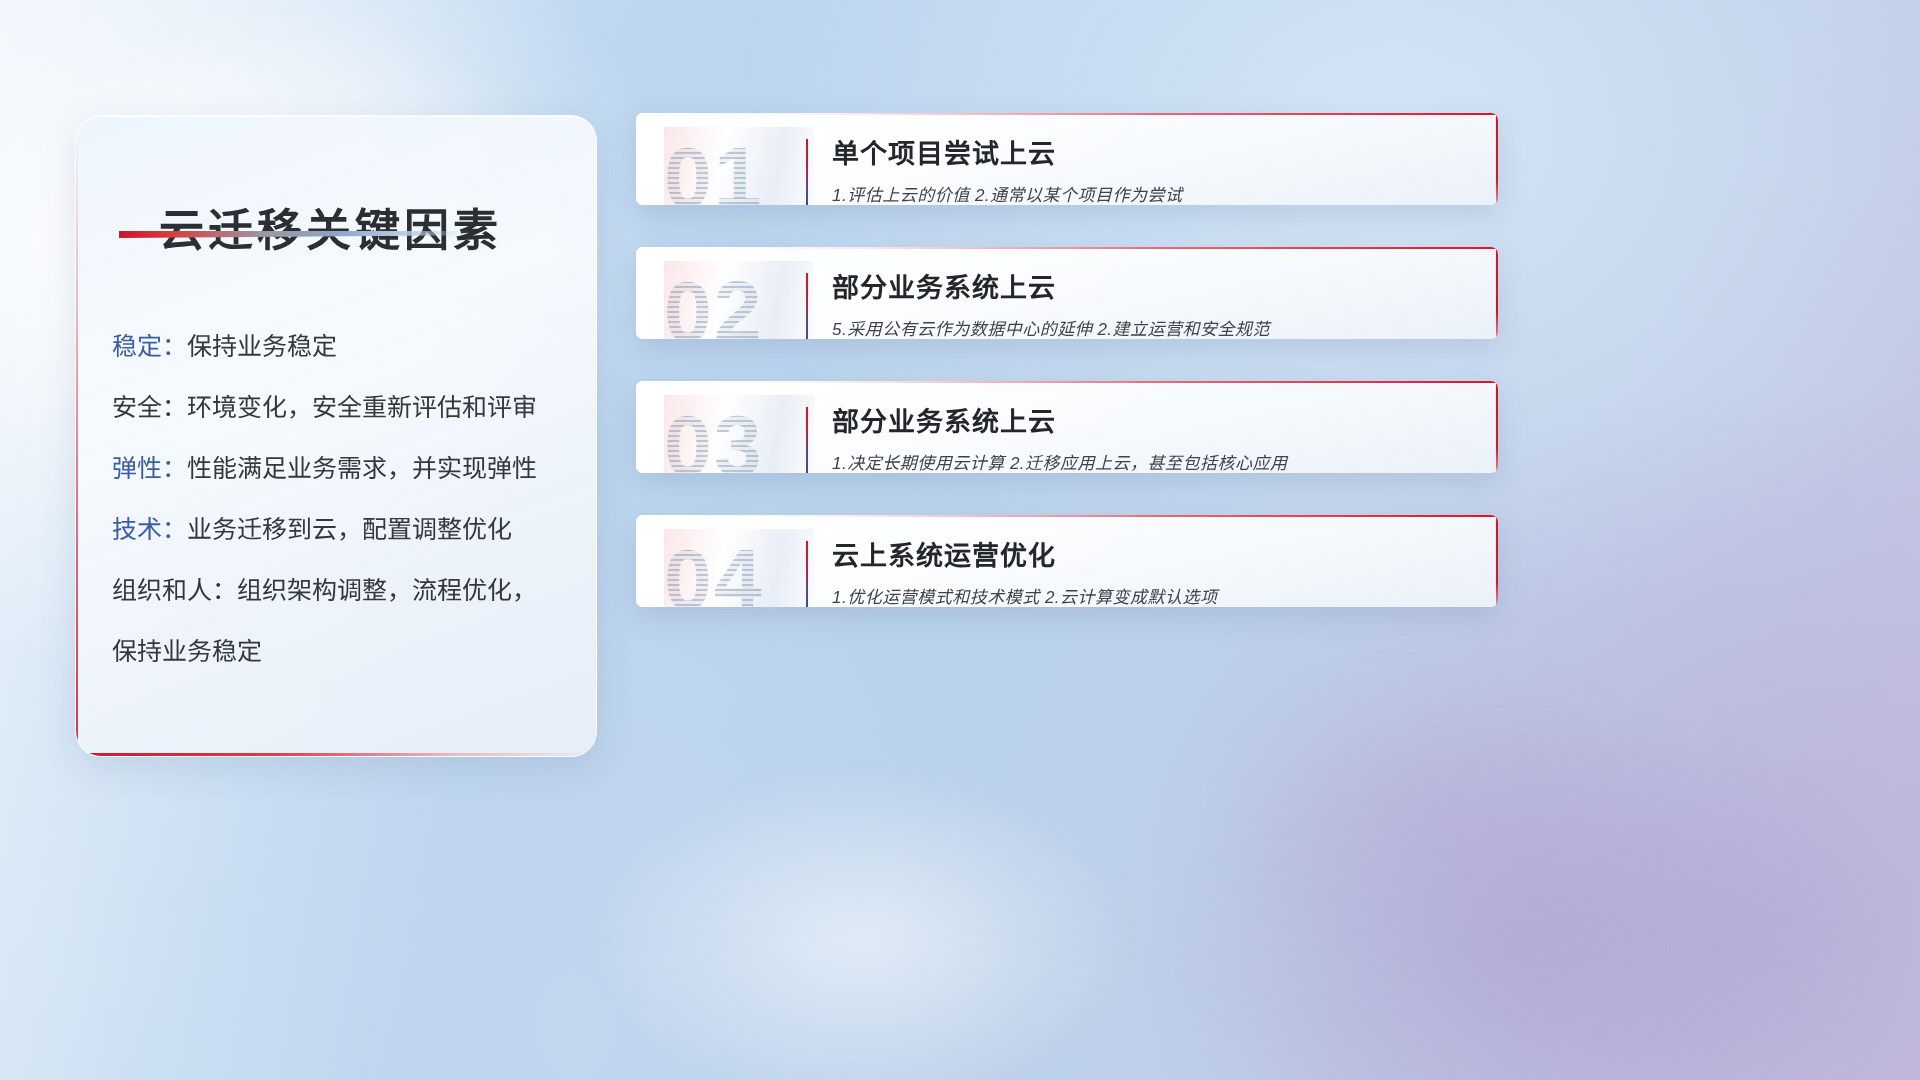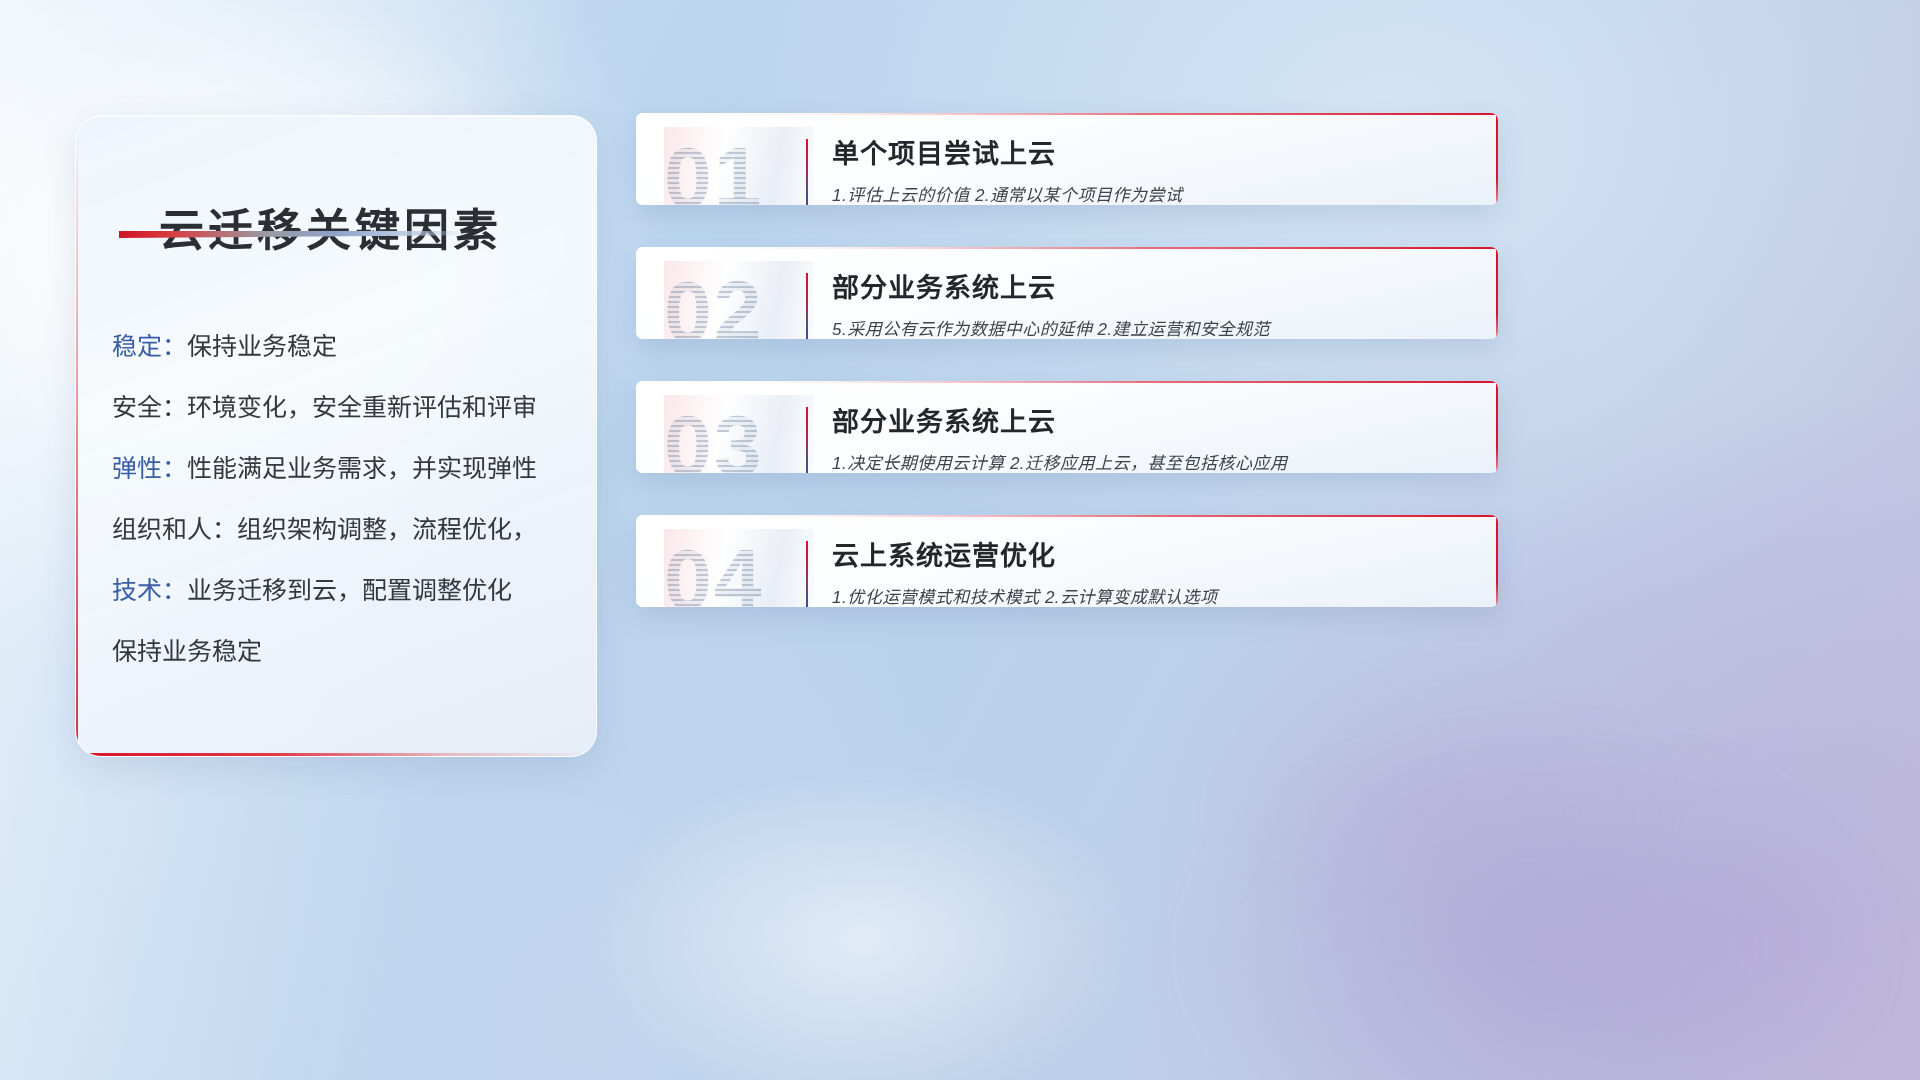--- a/index.html
+++ b/index.html
@@ -166,22 +166,22 @@
   <div class="bg-wash wash-c"></div>
 
   <section class="left-panel">
     <div class="edge-left"></div>
     <h1 class="panel-title">云迁移关键因素</h1>
     <div class="title-rule"></div>
     <div class="factor-list" id="factor-list">
         <div class="factor-row"><span class="factor-key">稳定：</span><span class="factor-val">保持业务稳定</span></div>
         <div class="factor-row"><span class="factor-key plain">安全：</span><span class="factor-val">环境变化，安全重新评估和评审</span></div>
         <div class="factor-row"><span class="factor-key">弹性：</span><span class="factor-val">性能满足业务需求，并实现弹性</span></div>
+        <div class="factor-row"><span class="factor-key">技术：</span><span class="factor-val">业务迁移到云，配置调整优化</span></div>
         <div class="factor-row"><span class="factor-key plain">组织和人：</span><span class="factor-val">组织架构调整，流程优化，</span></div>
-        <div class="factor-row"><span class="factor-key">技术：</span><span class="factor-val">业务迁移到云，配置调整优化</span></div>
         <div class="factor-row"><span class="factor-val">保持业务稳定</span></div>
       </div>
   </section>
 
   <section class="cards" id="cards">
       <article class="card">
         <div class="card-sheen"></div>
         <div class="card-num-shadow">01</div>
         <div class="card-num">01</div>
         <div class="card-num-tint"></div>

